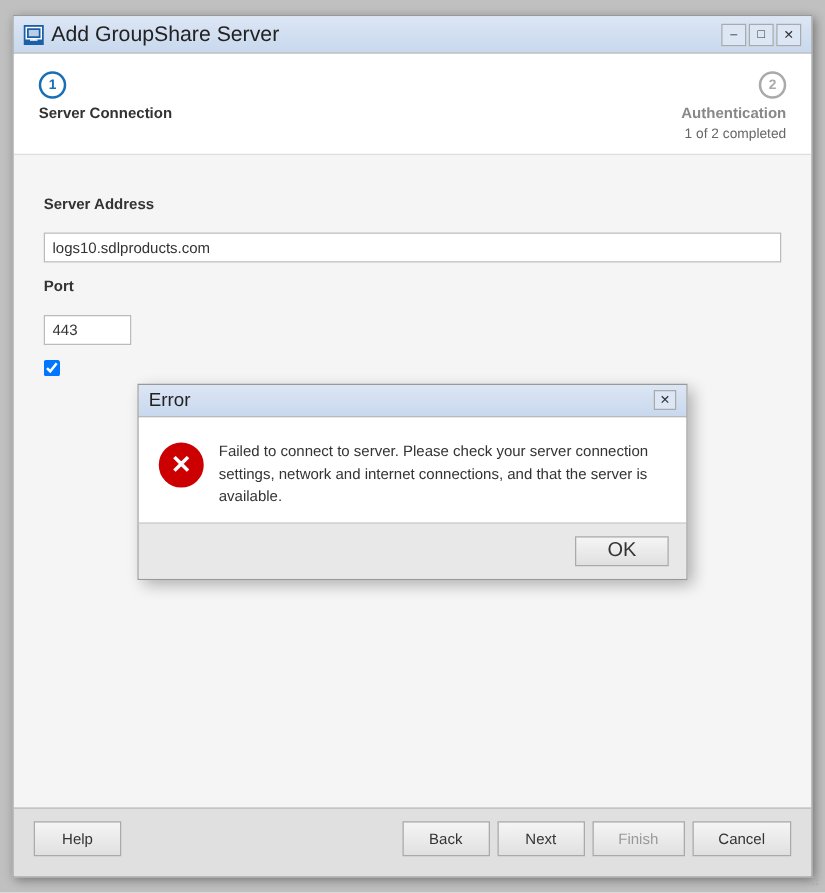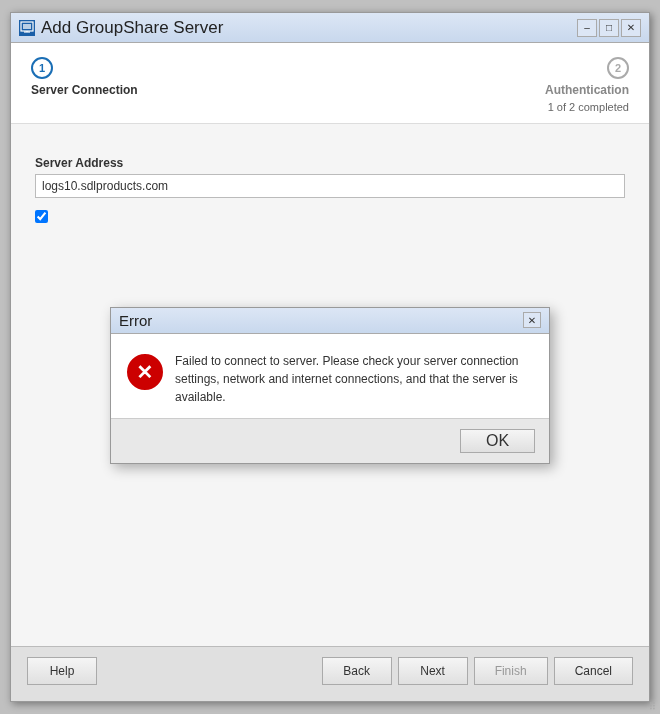--- a/index.html
+++ b/index.html
@@ -162,20 +162,21 @@
 
     .text-input {
       width: 100%;
       height: 24px;
       border: 1px solid #bbb;
       background: white;
       padding: 2px 6px;
       font-size: 12px;
       color: #333;
       outline: none;
+      margin-top: 12px;
     }
 
     .port-input {
       width: 70px;
     }
 
     .checkbox-row {
       display: flex;
       align-items: center;
       gap: 6px;
@@ -383,20 +384,24 @@
     </div>
 
     <div class="form-container">
       <div class="form-area">
 
         <div class="field-group">
           <div class="field-label">Server Address</div>
           <input class="text-input" type="text" value="logs10.sdlproducts.com" style="">
         </div>
 
+        <div class="field-group">
+          <div class="field-label">Port</div>
+          <input class="text-input port-input" type="text" value="443" style="">
+        </div>
 
         <div class="checkbox-row">
           <input type="checkbox" id="ssl-check" checked="" style="">
         </div>
 
       </div>
 
       <div class="dialog-overlay">
         <div class="error-dialog">
 

